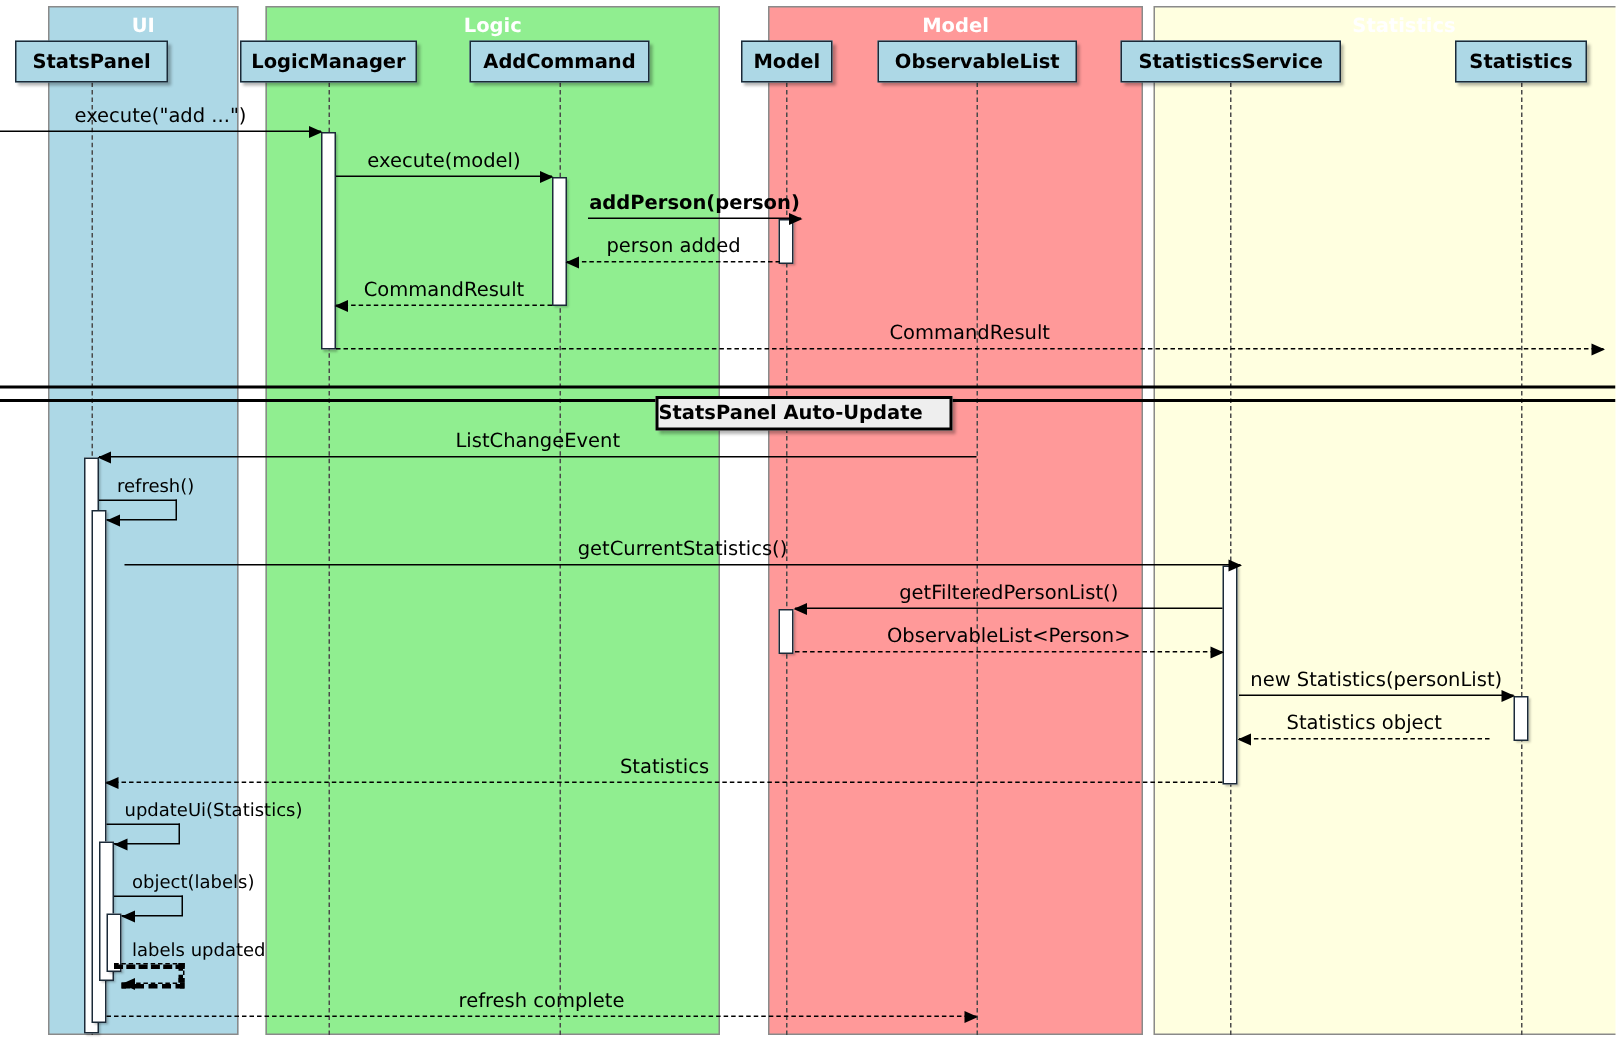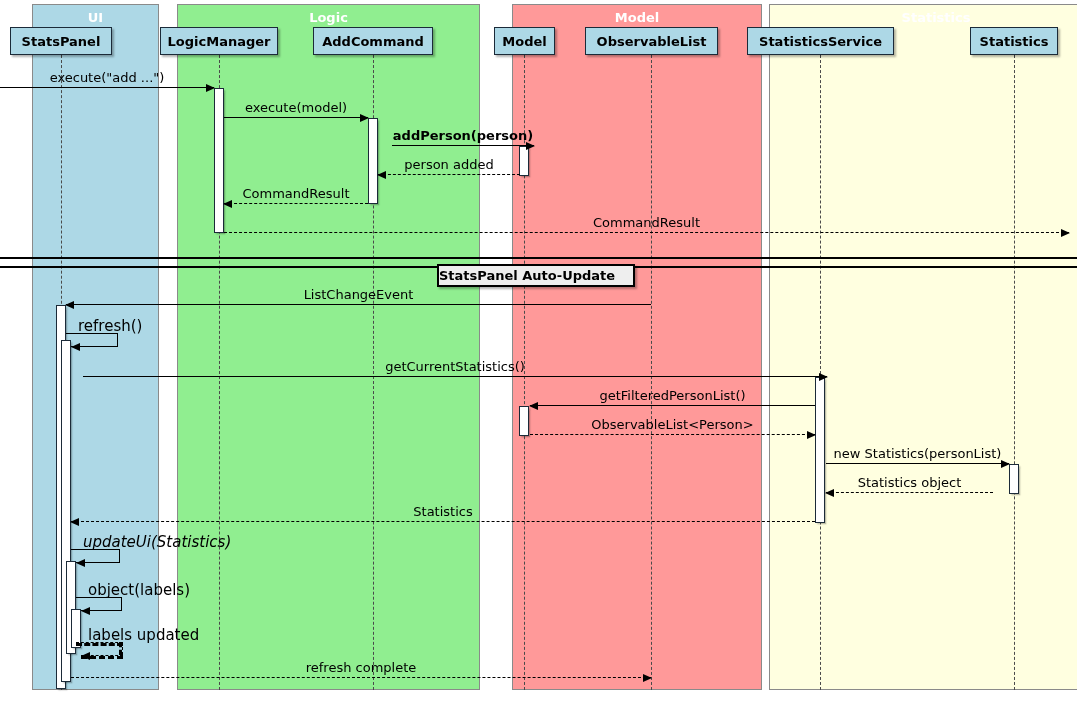--- a/index.html
+++ b/index.html
@@ -26,21 +26,21 @@
   .msg .ln { position:absolute; bottom:0; left:0; right:0; border-top:1.4px solid #000; }
   .msg.dashed .ln { border-top-style:dashed; }
   .arr-r { position:absolute; right:-1px; bottom:-4px; width:0; height:0;
            border-top:4.5px solid transparent; border-bottom:4.5px solid transparent;
            border-left:9px solid #000; }
   .arr-l { position:absolute; left:-1px; bottom:-4px; width:0; height:0;
            border-top:4.5px solid transparent; border-bottom:4.5px solid transparent;
            border-right:9px solid #000; }
 
   .self { position:absolute; height:32px; }
-  .self .lbl { position:absolute; top:0; left:12px; font-size:15px; white-space:nowrap;text-align:center; }
+  .self .lbl { position:absolute; top:0; left:12px; font-size:12px; white-space:nowrap;text-align:center; }
   .self .s-top { position:absolute; left:0; right:0; top:16px; border-top:1.4px solid #000; }
   .self .s-right { position:absolute; right:0; top:16px; height:13px; border-right:1.4px solid #000; }
   .self .s-bot { position:absolute; left:5px; right:0; top:29px; border-top:1.4px solid #000; }
   .self .s-arr { position:absolute; left:5px; top:25.5px; width:0; height:0;
                  border-top:4.5px solid transparent; border-bottom:4.5px solid transparent;
                  border-right:9px solid #000; }
   .self.dashed .s-top, .self.dashed .s-right, .self.dashed .s-bot { border-style:dashed; }
 
   .divider-line { position:absolute; left:0; width:1077px; border-top:2px solid #000; }
   .divider-box { position:absolute; left:437px; top:251px; width:198px; height:23px;
@@ -192,21 +192,21 @@
     <div class="ln"></div>
       <div class="arr-l"></div>
   </div>
 
   <div class="msg dashed" style="left:71px; width:744px; top:504px;">
     <div class="lbl">Statistics</div>
     <div class="ln"></div>
       <div class="arr-l"></div>
   </div>
 
-  <div class="self" style="left:71px; width:49px; top:533px;font-style:italic;">
+  <div class="self" style="left:71px; width:49px; top:533px;">
     <div class="lbl">updateUi(Statistics)</div>
     <div class="s-top"></div>
       <div class="s-right"></div>
       <div class="s-bot"></div>
     <div class="s-arr"></div>
   </div>
 
   <div class="self" style="left:76px; width:46px; top:581px;">
     <div class="lbl">object(labels)</div>
     <div class="s-top"></div>

